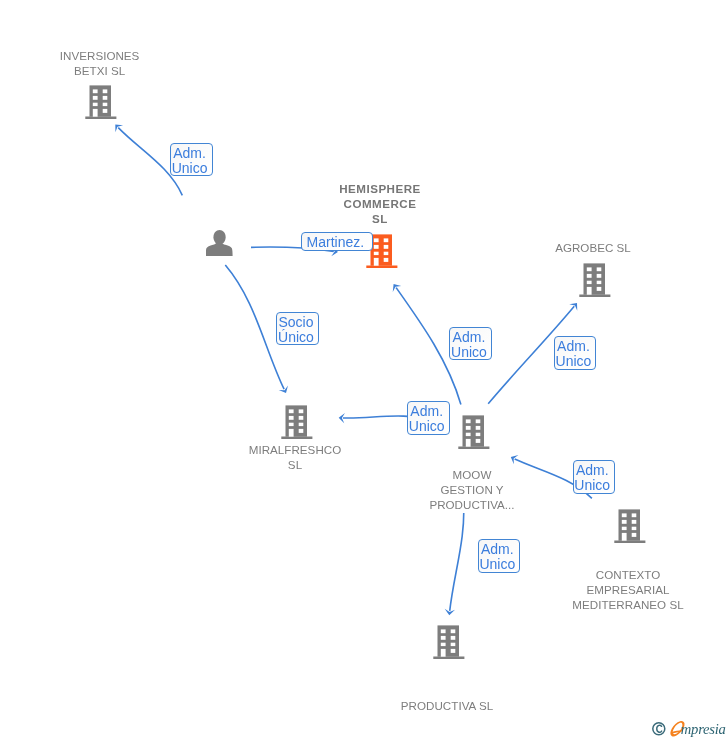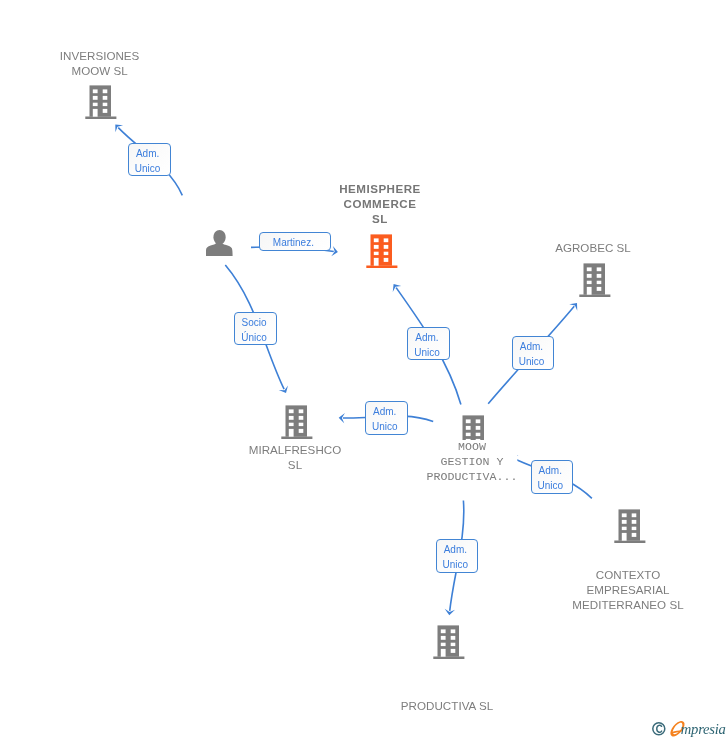--- a/index.html
+++ b/index.html
@@ -13,23 +13,23 @@
   .node-icon{position:absolute;}
   .node-label{position:absolute;transform:translateZ(0);text-align:center;color:#7d7d7d;
               font-size:11.6px;line-height:14.95px;letter-spacing:0.03px;
               background:#ffffff;width:max-content;white-space:nowrap;}
   .node-label .ln{display:block;}
   .node-label.focus{font-weight:bold;color:#767676;letter-spacing:0.5px;}
   .node-label.mixed{letter-spacing:0.7px;}
 
   .edge-label{position:absolute;transform:translateZ(0);border:1.7px solid #4285d4;border-radius:4px;
               background:linear-gradient(140deg,#f6f6f6 0%,#fcfcfc 55%,#ffffff 100%);
-              color:#3b7ddd;font-size:10px;
+              color:#3b7ddd;font-size:14px;
               box-sizing:border-box;display:flex;flex-direction:column;
-              justify-content:center;align-items:center;}
+              justify-content:center;align-items:center;margin-left:42px;}
   .edge-label .ln{display:block;line-height:15.05px;position:relative;left:-1.6px;top:1.3px;}
 
   #logo{position:absolute;left:645px;top:712px;width:83px;height:28px;}
 </style>
 </head>
 <body>
 
 <div id="stage">
 
   <svg id="edge-layer" viewBox="0 0 728 740" xmlns="http://www.w3.org/2000/svg">
@@ -68,21 +68,21 @@
       <rect x="7.8" y="10.9" width="4.8" height="3.9"></rect>
       <rect x="17.7" y="10.9" width="4.6" height="3.9"></rect>
       <rect x="7.8" y="17.7" width="4.8" height="3.4"></rect>
       <rect x="17.7" y="17.7" width="4.6" height="3.4"></rect>
       <rect x="7.8" y="23.9" width="4.8" height="7.8"></rect>
       <rect x="17.7" y="23.9" width="4.6" height="4.0"></rect>
     </g>
   </svg></div>
       <div class="node-label" style="left: 99.6px; top: 49.1px; transform: translateX(-50%) translateZ(0px);">
         <span class="ln">INVERSIONES</span>
-        <span class="ln">MOOW SL</span>
+        <span class="ln">BETXI SL</span>
       </div>
       <div class="node-icon" style="left: 206px; top: 228.1px;">
   <svg width="27" height="28" viewBox="0 0 27 28" xmlns="http://www.w3.org/2000/svg">
     <g fill="#7d7d7d">
       <path d="M13.55 2.1 c3.45 0 6.1 3.0 6.1 7.1 c0 4.1 -2.65 7.3 -6.1 7.3 c-3.45 0 -6.1 -3.2 -6.1 -7.3 c0 -4.1 2.65 -7.1 6.1 -7.1 z"></path>
       <path d="M13.45 13.2 c0.95 0 1.7 0.4 2.2 1.2 c0.65 1.05 1.75 1.8 3.6 2.35 c3.6 1.08 5.8 1.95 6.6 3.55 c0.55 1.1 0.7 4.2 0.75 8.1 h-26.9 c0.05 -3.9 0.2 -7.0 0.75 -8.1 c0.8 -1.6 3.0 -2.47 6.6 -3.55 c1.85 -0.55 2.95 -1.3 3.6 -2.35 c0.5 -0.8 1.25 -1.2 2.2 -1.2 z"></path>
     </g>
   </svg></div>
       <div class="node-icon" style="left: 365.8px; top: 233.8px;">
   <svg width="32" height="34" viewBox="0 0 32 34" xmlns="http://www.w3.org/2000/svg">
@@ -157,21 +157,21 @@
       <rect x="7.8" y="4.4" width="4.8" height="3.8"></rect>
       <rect x="17.7" y="4.4" width="4.6" height="3.8"></rect>
       <rect x="7.8" y="10.9" width="4.8" height="3.9"></rect>
       <rect x="17.7" y="10.9" width="4.6" height="3.9"></rect>
       <rect x="7.8" y="17.7" width="4.8" height="3.4"></rect>
       <rect x="17.7" y="17.7" width="4.6" height="3.4"></rect>
       <rect x="7.8" y="23.9" width="4.8" height="7.8"></rect>
       <rect x="17.7" y="23.9" width="4.6" height="4.0"></rect>
     </g>
   </svg></div>
-      <div class="node-label" style="left: 472px; top: 440px; transform: translateX(-50%) translateZ(0px); font-family: Liberation Mono, monospace;">
+      <div class="node-label" style="left: 472px; top: 468px; transform: translateX(-50%) translateZ(0px);">
         <span class="ln">MOOW</span>
         <span class="ln">GESTION Y</span>
         <span class="ln">PRODUCTIVA...</span>
       </div>
       <div class="node-icon" style="left: 613.8px; top: 508.8px;">
   <svg width="32" height="34" viewBox="0 0 32 34" xmlns="http://www.w3.org/2000/svg">
     <g fill="#7d7d7d">
       <rect x="0.3" y="31.5" width="31.1" height="2.6"></rect>
       <rect x="4.5" y="0.4" width="21.5" height="31.3"></rect>
     </g>

